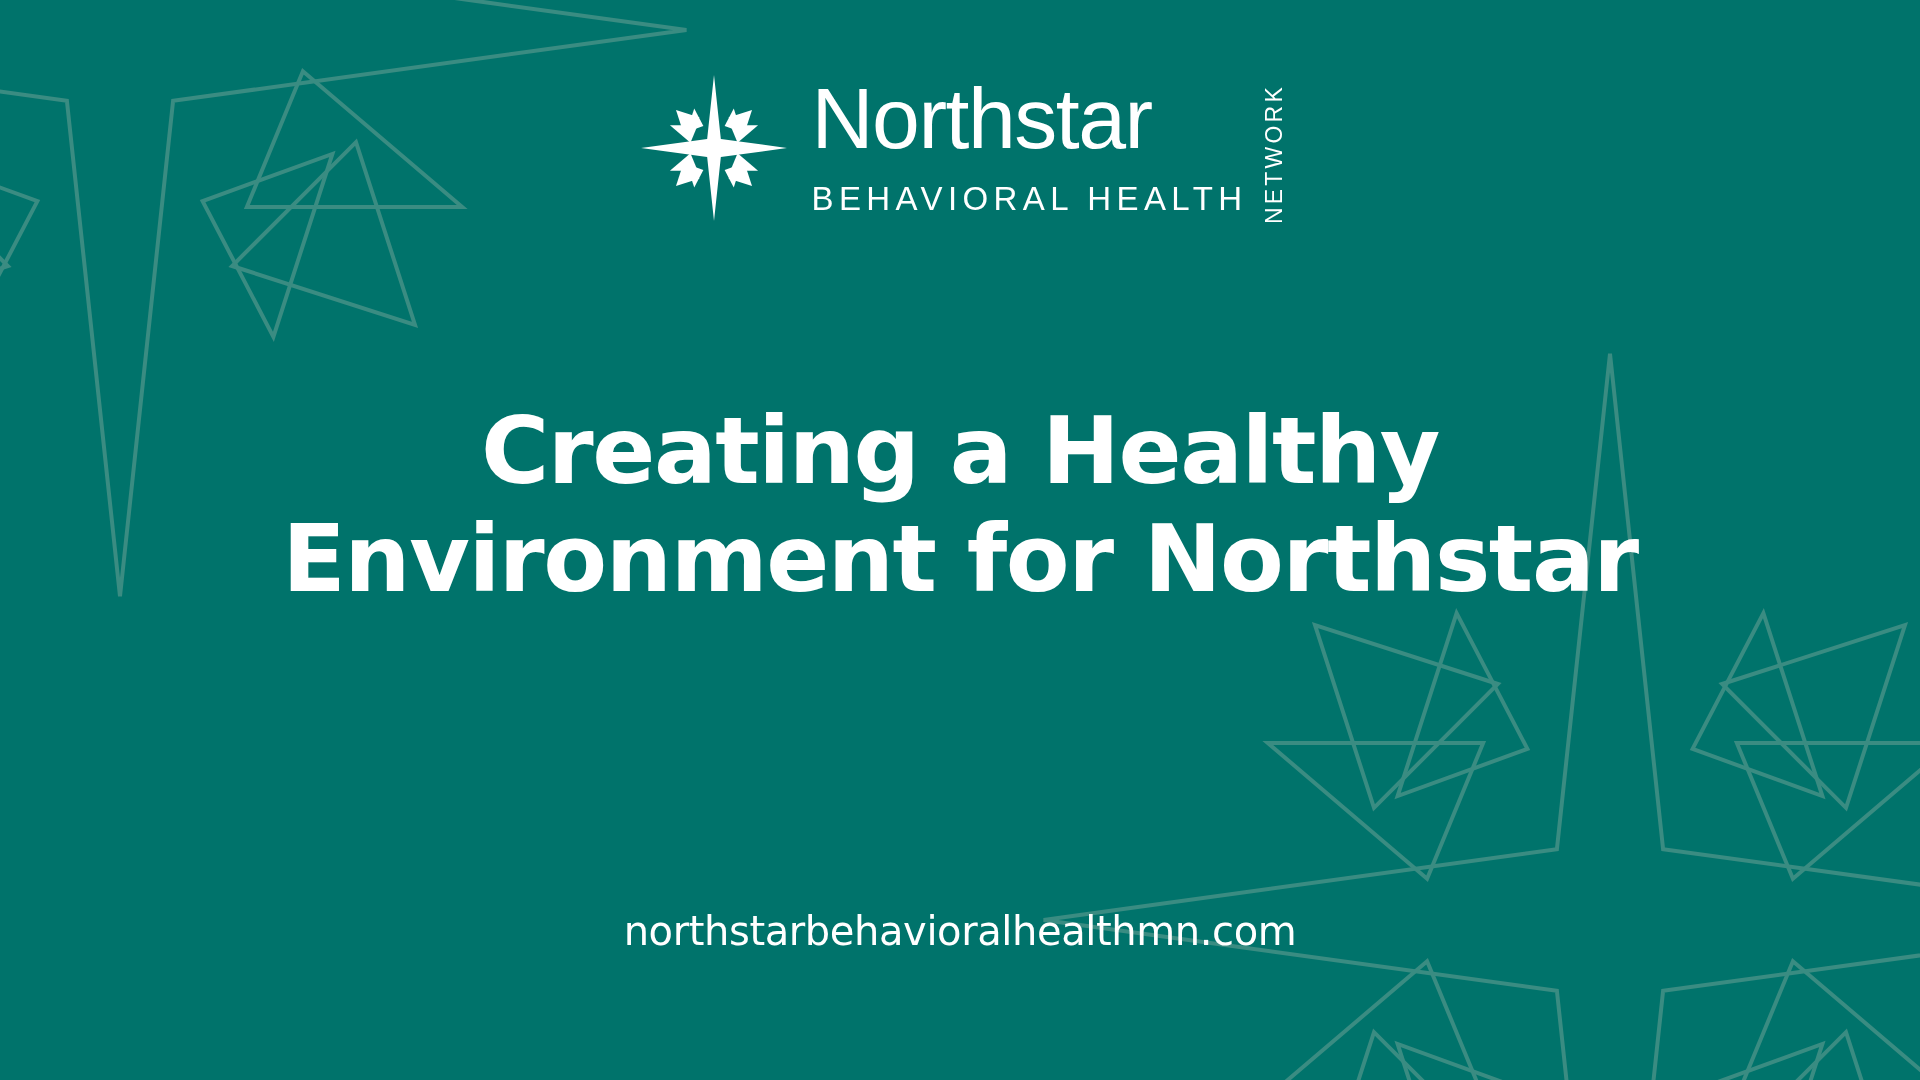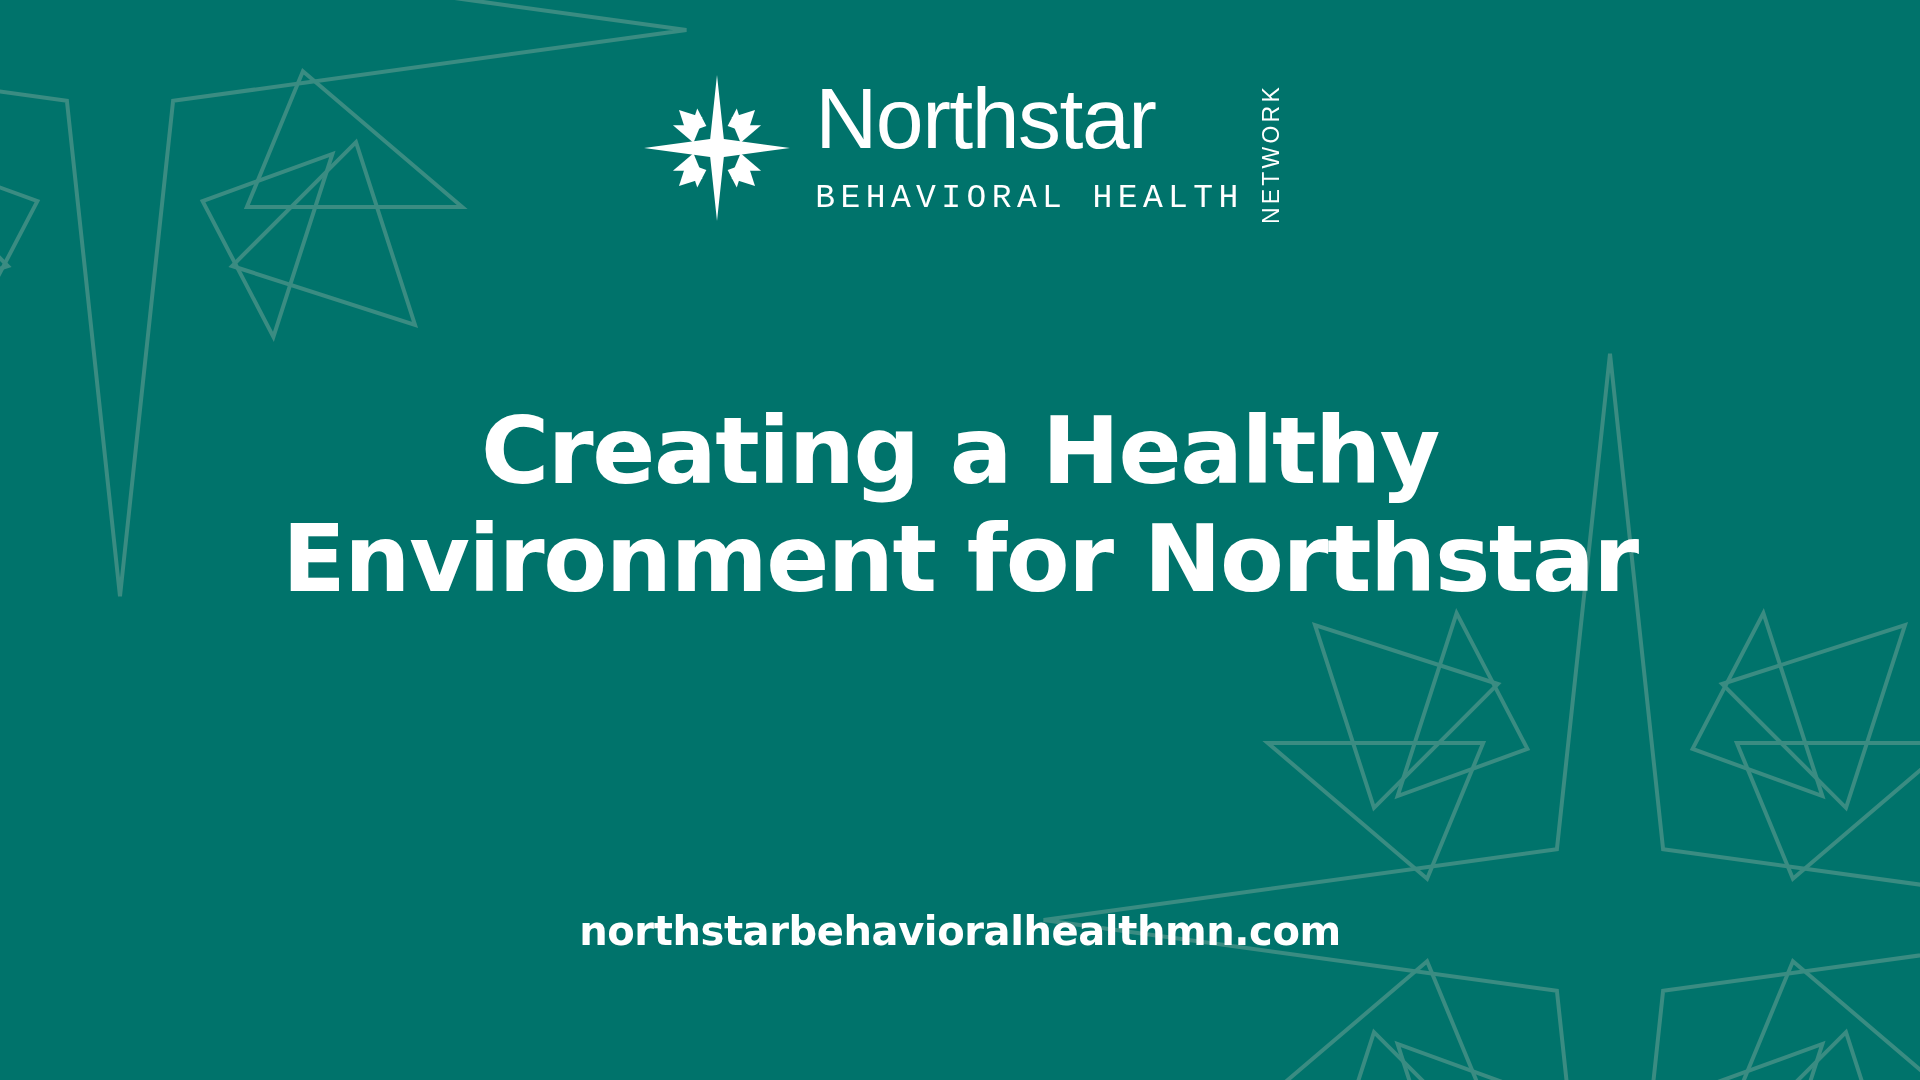--- a/index.html
+++ b/index.html
@@ -92,21 +92,21 @@
     font-family: "Liberation Sans", sans-serif;
     font-size: 86px;
     font-weight: 300;
     line-height: 0.96;
     letter-spacing: -1.5px;
     white-space: nowrap;
   }
 
   .brand-tagline {
     color: #ffffff;
-    font-family: Liberation Mono, monospace;
+    font-family: Liberation Sans, sans-serif;
     font-size: 33px;
     font-weight: 400;
     letter-spacing: 5.4px;
     line-height: 1.2;
     margin-top: 20px;
     white-space: nowrap;
   }
 
   .brand-network {
     color: #ffffff;
@@ -144,21 +144,21 @@
   
   #site-url {
     position: absolute;
     left: 0;
     right: 0;
     top: 908px;
     text-align: center;
     color: #ffffff;
     font-family: "DejaVu Sans", sans-serif;
     font-size: 40px;
-    font-weight: 700;
+    font-weight: 400;
     letter-spacing: -0.4px;
   }
 </style>
 </head>
 <body>
 
 <div id="slide">
 
   <div class="bg-layer">
 

